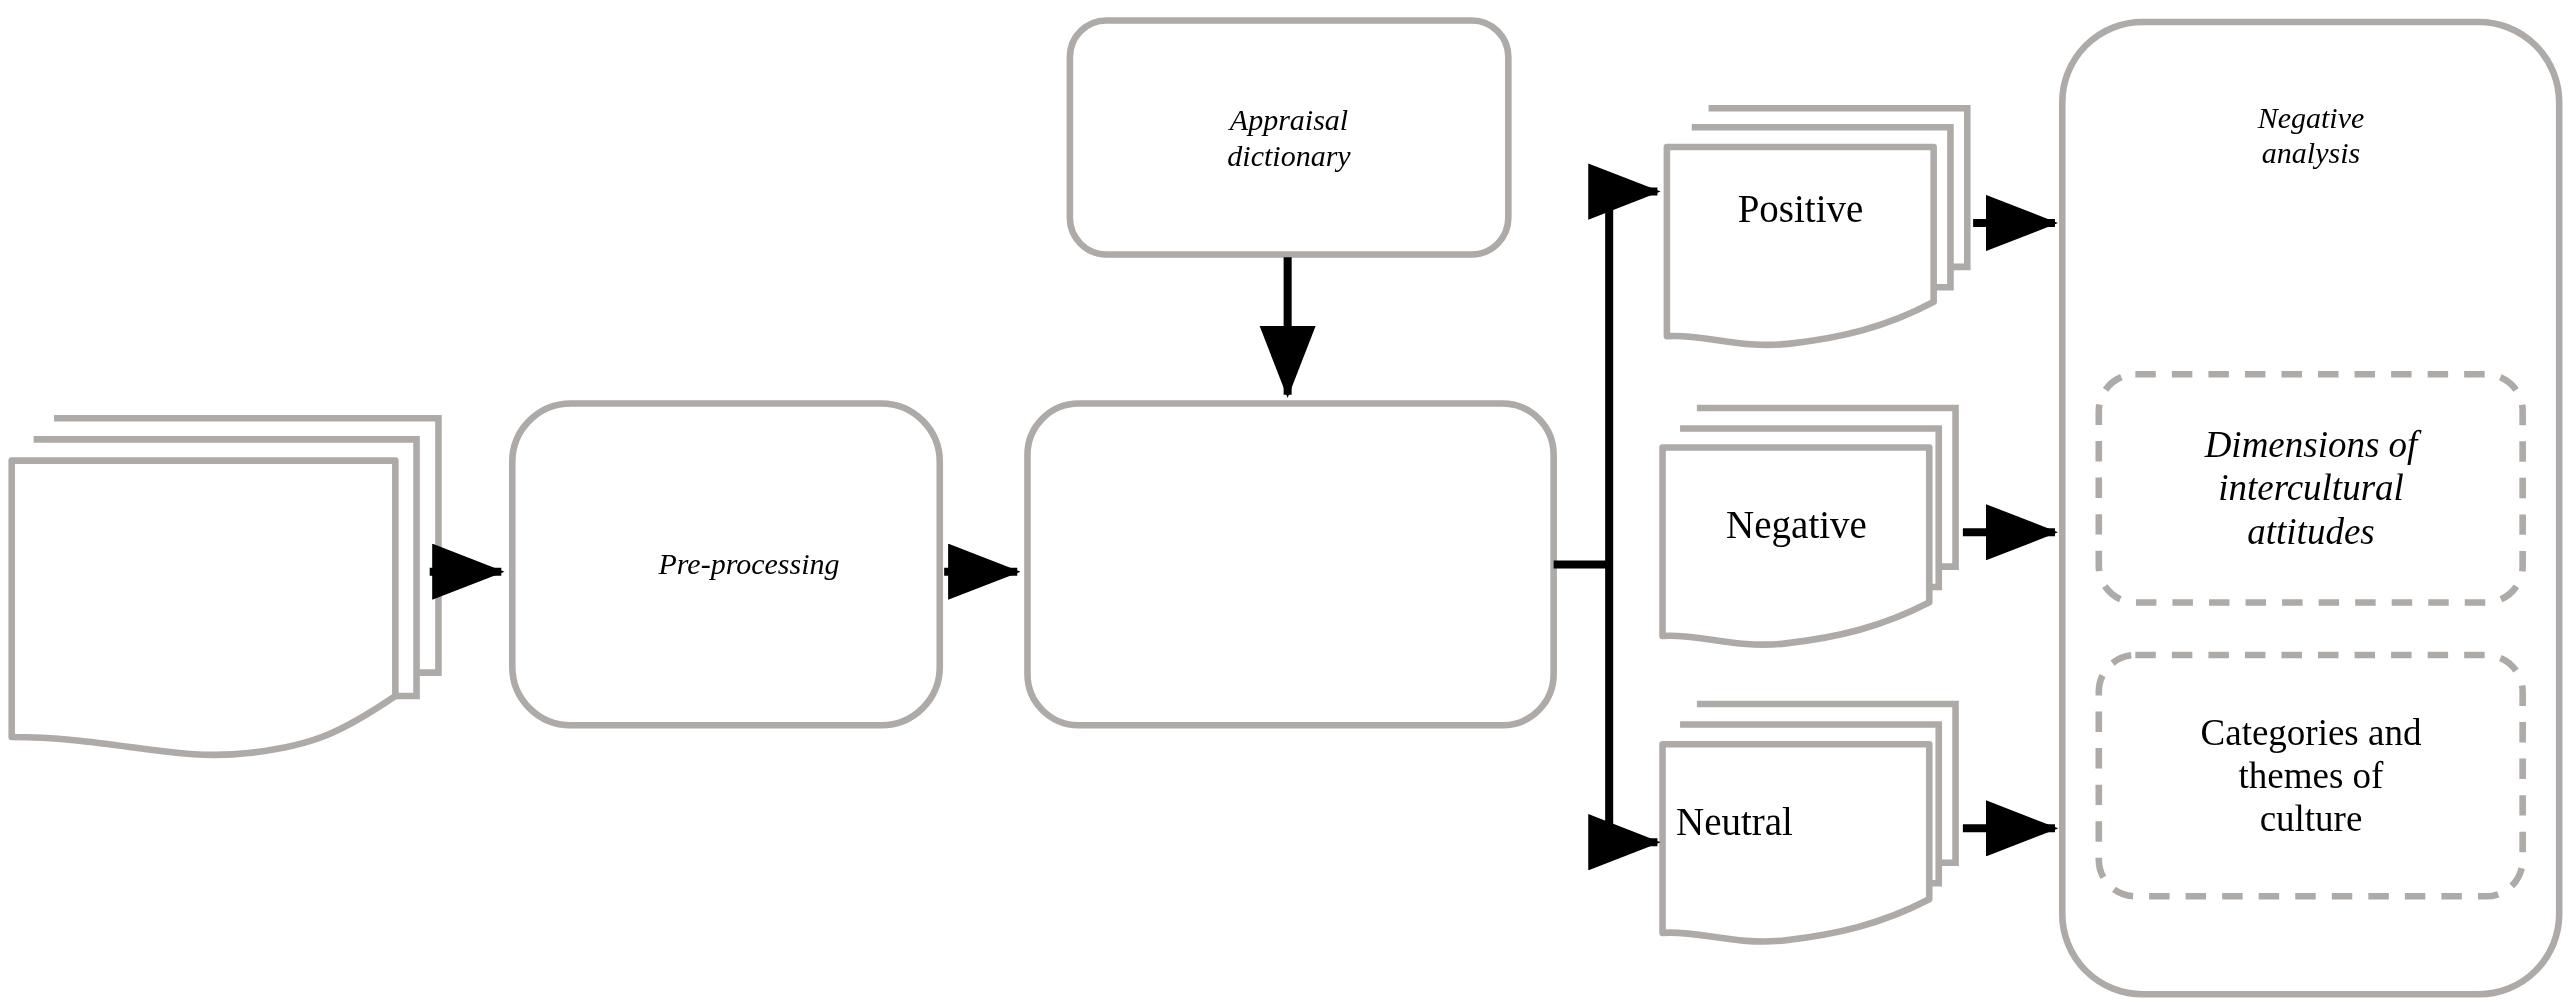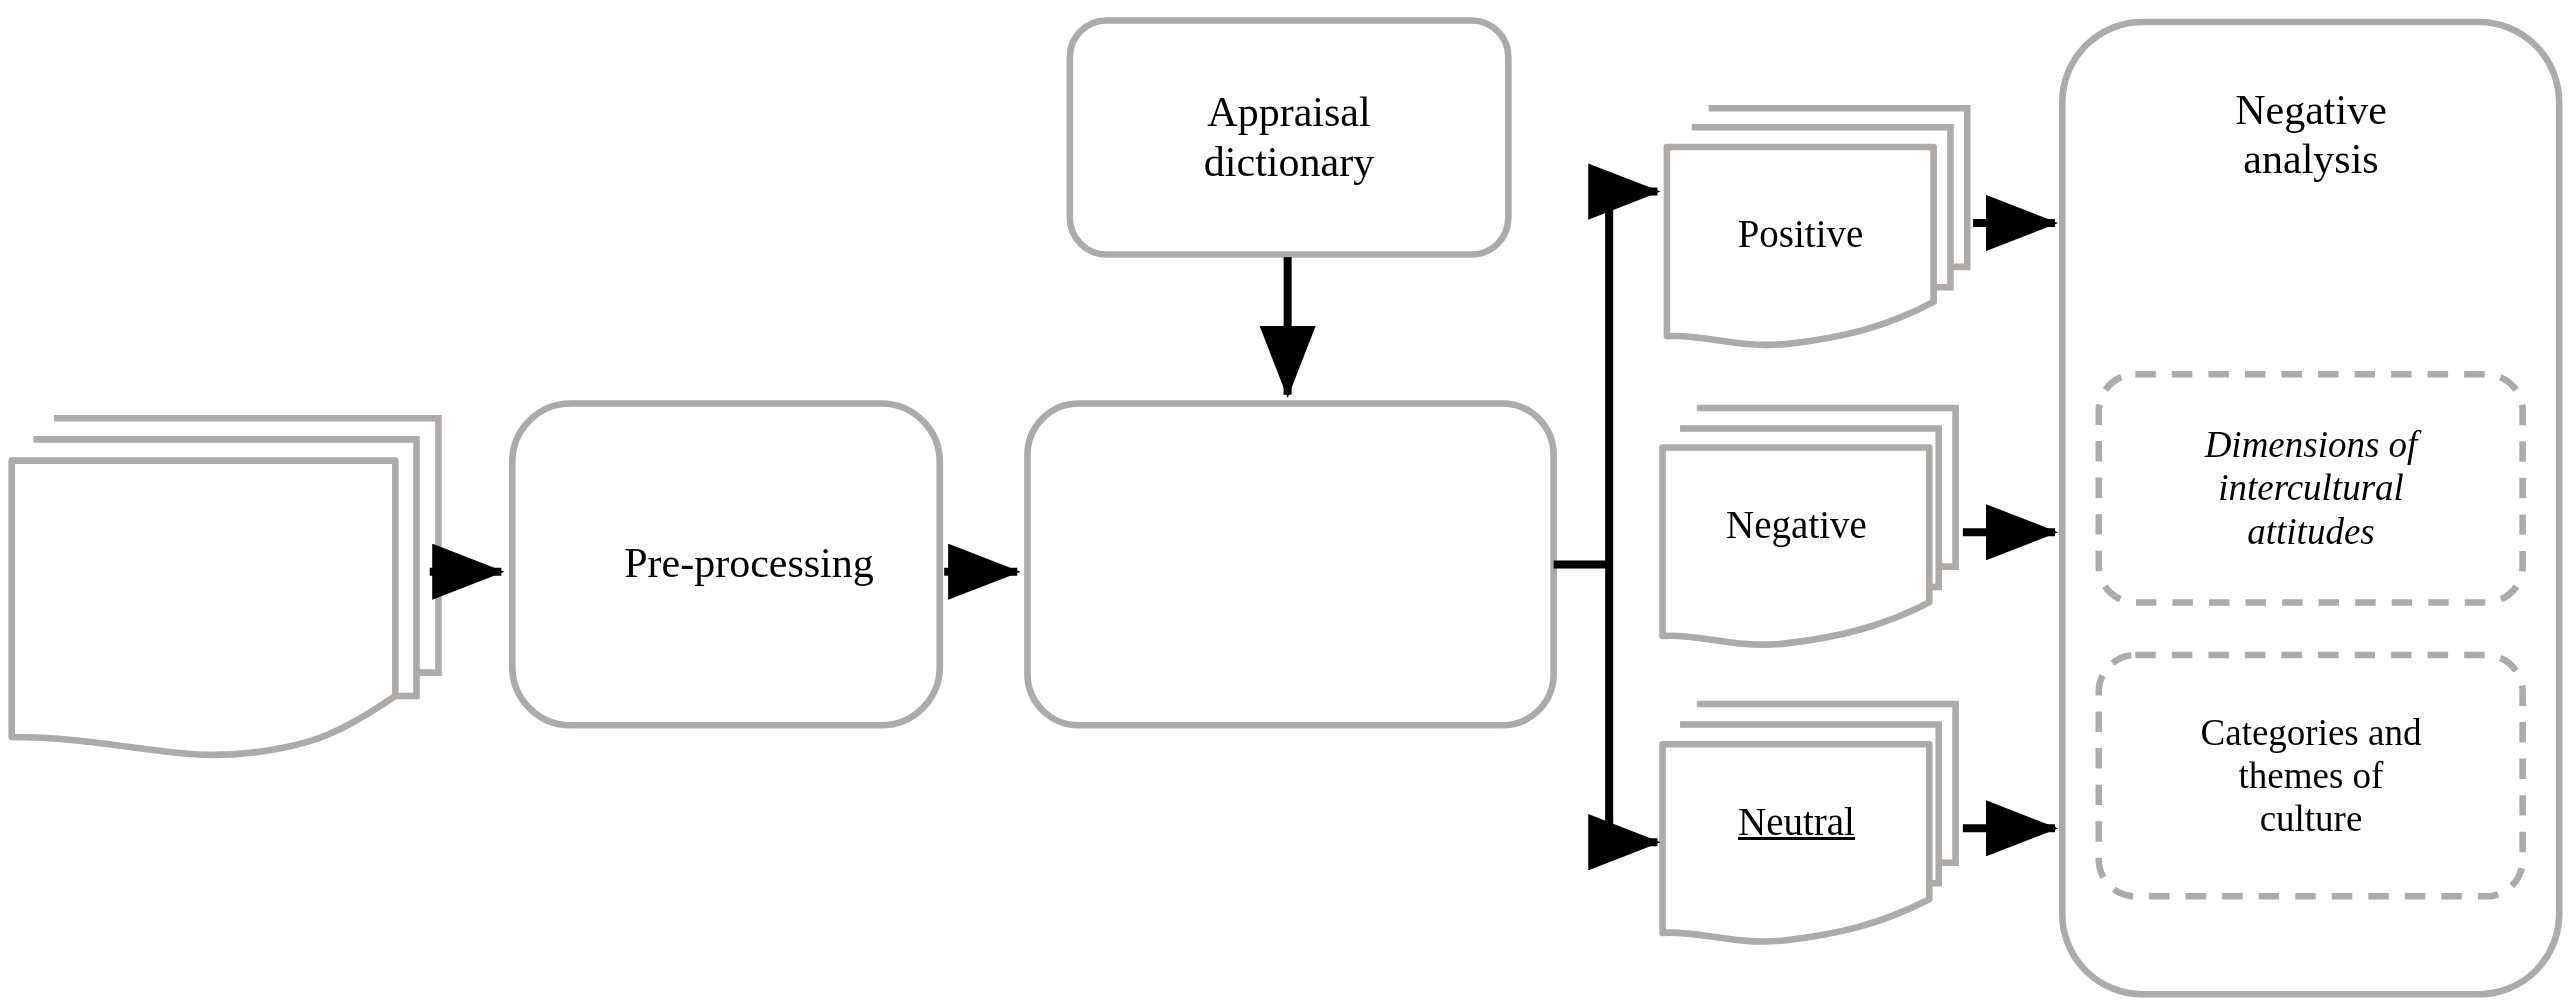--- a/index.html
+++ b/index.html
@@ -28,21 +28,21 @@
     display: flex;
     flex-direction: column;
     align-items: center;
     justify-content: center;
     text-align: center;
     color: #000000;
     line-height: 1.17;
     white-space: pre-line;
     pointer-events: auto;
   }
-  .t-58 { font-size: 42px; }
+  .t-58 { font-size: 30px; font-style: italic; }
   .t-54 { font-size: 39px; }
   .t-50 { font-size: 37px; }
   .sub-line { font-size: 34px; margin-top: 22px; }
 </style>
 </head>
 <body>
 
 <div id="canvas">
 
   <svg class="layer" viewBox="0 0 3525 1376" preserveAspectRatio="none">
@@ -137,25 +137,25 @@
     </g>
   </svg>
 
 
   <div class="node-label t-58" style="left:535px; top:403px; width:428px; height:322px;">Pre-processing</div>
 
   <div class="node-label t-58" style="left:1070px; top:20.5px; width:438px; height:234px;">Appraisal
 dictionary</div>
 
 
-  <div class="node-label t-54" style="left:1667px; top:156px; width:267px; height:155px;">Positive</div>
+  <div class="node-label t-54" style="left:1667px; top:131px; width:267px; height:155px;">Positive</div>
 
   <div class="node-label t-54" style="left:1663px; top:447px; width:267px; height:155px;text-align:center;">Negative</div>
 
-  <div class="node-label t-54" style="left:1663px; top:744px; width:267px; height:155px;text-decoration:underline;">Neutral</div>
+  <div class="node-label t-54" style="left:1601px; top:744px; width:267px; height:155px;">Neutral</div>
 
   <div class="node-label t-58" style="left:2099px; top:73px; width:424px; height:124px;">Negative
 analysis</div>
 
   <div class="node-label t-50" style="left:2099px; top:374px; width:424px; height:228px;font-style:italic;">Dimensions of
 intercultural
 attitudes</div>
 
   <div class="node-label t-50" style="left:2099px; top:655px; width:424px; height:241px;">Categories and
 themes of

